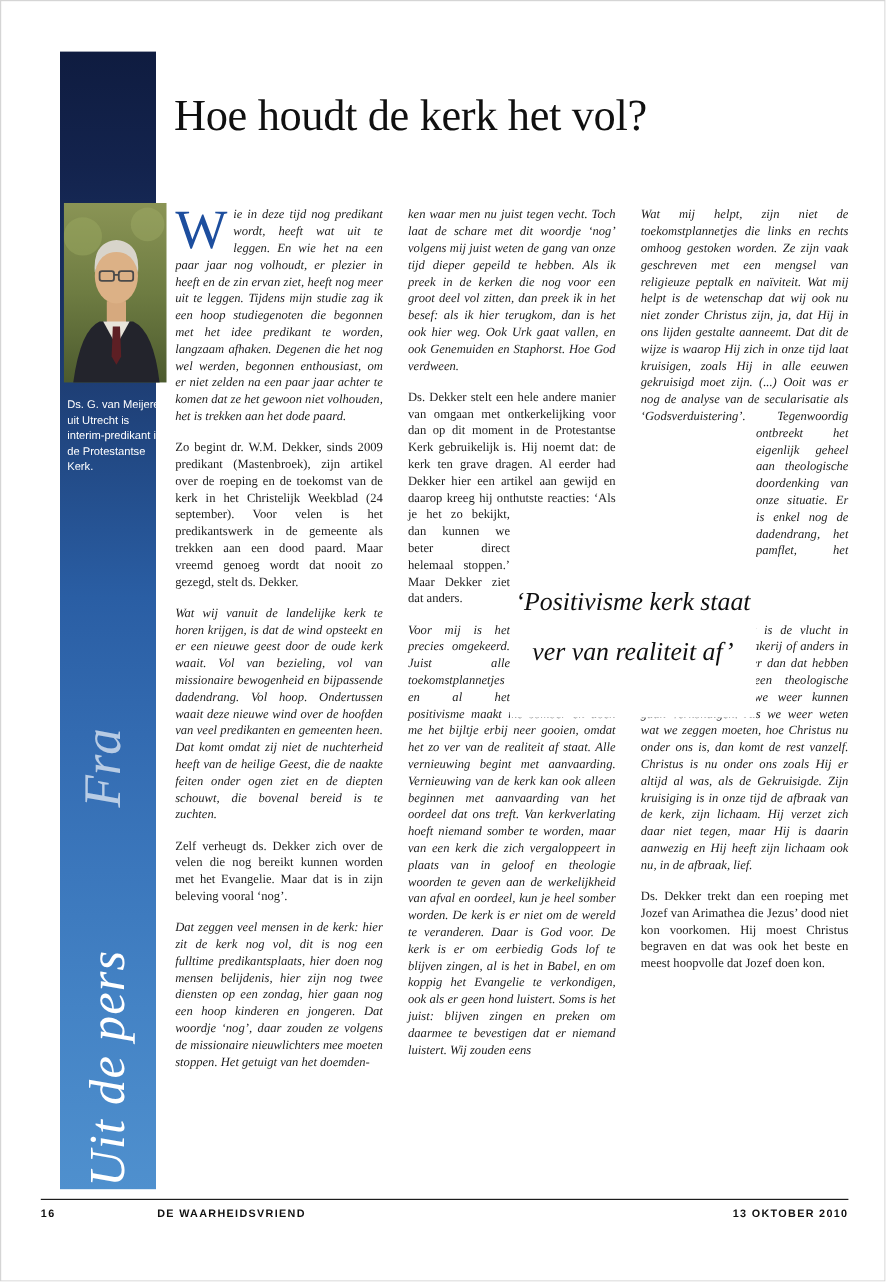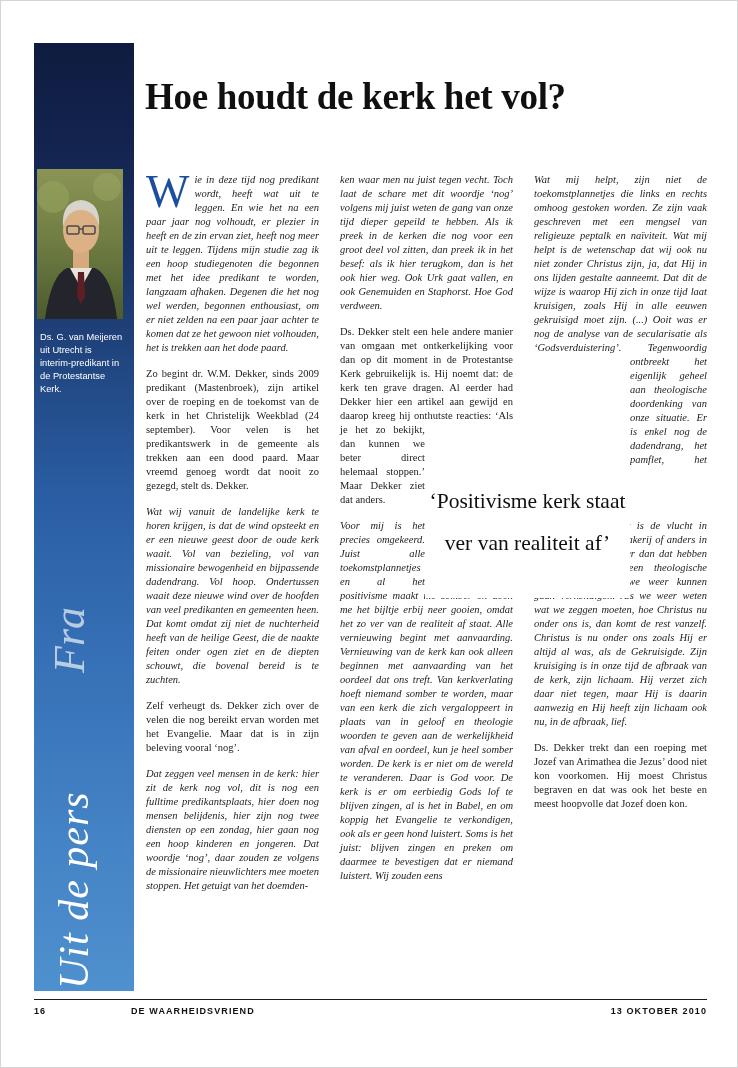--- a/index.html
+++ b/index.html
@@ -3,42 +3,42 @@
 <meta charset="utf-8">
 <style>
   html,body{margin:0;padding:0;background:#ffffff;}
   .page{
     position:relative;width:738px;height:1068px;background:#fff;
     border:1px solid #d5d5d5;box-sizing:border-box;overflow:hidden;
     font-family:"Liberation Serif",serif;color:#1c1c1c;
   }
   
   .strip{
-    position:absolute;left:33px;top:42px;width:100px;height:948px;
+    position:absolute;left:49px;top:42px;width:80px;height:948px;
     background:linear-gradient(180deg,#0f1c40 0%,#13234d 10%,#1a3263 22%,#224a86 36%,
       #2a5ea4 48%,#336bb1 60%,#3b77bc 72%,#4483c5 84%,#4f90ce 100%);
   }
   .photo{position:absolute;left:3px;top:126px;width:86px;height:150px;overflow:hidden;}
   .photo svg{display:block;}
   .caption{
     position:absolute;left:6px;top:288px;width:84px;
     font-family:"Liberation Sans",sans-serif;font-size:9.3px;line-height:13px;color:#ffffff;
   }
   .texture{
     position:absolute;left:10px;top:630px;transform-origin:left top;transform:rotate(-90deg);
     font-style:italic;font-size:44px;color:#ffffff;opacity:.65;white-space:nowrap;
   }
   .vertical-label{
     position:absolute;left:16px;top:946px;transform-origin:left top;transform:rotate(-90deg);
     font-style:italic;font-size:42px;color:#ffffff;white-space:nowrap;letter-spacing:1px;
   }
   
   .title{
     position:absolute;left:144px;top:74px;margin:0;
-    font-size:37px;font-weight:700;letter-spacing:-.3px;color:#101010;
+    font-size:37px;font-weight:400;letter-spacing:-.3px;color:#101010;
   }
   
   .columns{
     position:absolute;left:145px;top:172px;width:561px;height:820px;
     display:flex;gap:21px;overflow:hidden;
     font-size:10.5px;line-height:14px;text-align:justify;hyphens:auto;
   }
   .col{width:173px;}
   .para{margin:0 0 12px 0;}
   .para.tight{margin-bottom:0;}
@@ -46,21 +46,21 @@
   .dropcap{
     float:left;font-style:normal;font-size:46px;line-height:38px;
     padding-right:5px;color:#1d4e9e;
   }
   .pq-spacer-right{float:right;width:88px;height:164px;}
   .pq-spacer-left{float:left;width:96px;height:164px;}
   
   .pull-quote{
     position:absolute;left:424px;top:445px;width:205px;height:152px;background:#fff;
     display:flex;align-items:center;justify-content:center;text-align:center;
-    font-size:21.5px;line-height:42px;color:#101010;
+    font-style:italic;font-size:21.5px;line-height:42px;color:#101010;
   }
   
   .footer{
     position:absolute;left:33px;top:998px;width:673px;height:24px;
     border-top:1.5px solid #1c1c1c;
     font-family:Liberation Sans, sans-serif;font-size:9px;font-weight:bold;
     letter-spacing:1.1px;color:#111;
   }
   .footer .pg{position:absolute;left:0;top:6px;}
   .footer .pub{position:absolute;left:97px;top:6px;text-align:center;}
@@ -101,21 +101,21 @@
   </div>
 
   <h1 class="title">Hoe houdt de kerk het vol?</h1>
 
   <div class="columns">
 
     <div class="col">
       <p class="para italic"><span class="dropcap">W</span><span>ie in deze tijd nog predikant wordt, heeft wat uit te leggen. En wie het na een paar jaar nog volhoudt, er plezier in heeft en de zin ervan ziet, heeft nog meer uit te leggen. Tijdens mijn studie zag ik een hoop studiegenoten die begonnen met het idee predikant te worden, langzaam afhaken. Degenen die het nog wel werden, begonnen enthousiast, om er niet zelden na een paar jaar achter te komen dat ze het gewoon niet volhouden, het is trekken aan het dode paard.</span></p>
       <p class="para">Zo begint dr. W.M. Dekker, sinds 2009 predikant (Mastenbroek), zijn artikel over de roeping en de toekomst van de kerk in het Christelijk Weekblad (24 september). Voor velen is het predikantswerk in de gemeente als trekken aan een dood paard. Maar vreemd genoeg wordt dat nooit zo gezegd, stelt ds. Dekker.</p>
       <p class="para italic">Wat wij vanuit de landelijke kerk te horen krijgen, is dat de wind opsteekt en er een nieuwe geest door de oude kerk waait. Vol van bezieling, vol van missionaire bewogenheid en bijpassende dadendrang. Vol hoop. Ondertussen waait deze nieuwe wind over de hoofden van veel predikanten en gemeenten heen. Dat komt omdat zij niet de nuchterheid heeft van de heilige Geest, die de naakte feiten onder ogen ziet en de diepten schouwt, die bovenal bereid is te zuchten.</p>
-      <p class="para">Zelf verheugt ds. Dekker zich over de velen die nog bereikt ervan worden met het Evangelie. Maar dat is in zijn beleving vooral ‘nog’.</p>
+      <p class="para">Zelf verheugt ds. Dekker zich over de velen die nog bereikt kunnen worden met het Evangelie. Maar dat is in zijn beleving vooral ‘nog’.</p>
       <p class="para italic">Dat zeggen veel mensen in de kerk: hier zit de kerk nog vol, dit is nog een fulltime predikantsplaats, hier doen nog mensen belijdenis, hier zijn nog twee diensten op een zondag, hier gaan nog een hoop kinderen en jongeren. Dat woordje ‘nog’, daar zouden ze volgens de missionaire nieuwlichters mee moeten stoppen. Het getuigt van het doemden-</p>
     </div>
 
     <div class="col">
       <p class="para italic">ken waar men nu juist tegen vecht. Toch laat de schare met dit woordje ‘nog’ volgens mij juist weten de gang van onze tijd dieper gepeild te hebben. Als ik preek in de kerken die nog voor een groot deel vol zitten, dan preek ik in het besef: als ik hier terugkom, dan is het ook hier weg. Ook Urk gaat vallen, en ook Genemuiden en Staphorst. Hoe God verdween.</p>
       <p class="para"><span>Ds. Dekker stelt een hele andere manier van omgaan met ontkerkelijking voor dan op dit moment in de Protestantse Kerk gebruikelijk is. Hij noemt dat: de kerk ten grave dragen. Al eerder had Dekker hier een artikel aan gewijd en daarop kreeg hij onthutste reacties: ‘Als je het zo</span> <span class="pq-spacer-right"></span><span>bekijkt, dan kunnen we beter direct helemaal stoppen.’ Maar Dekker ziet dat anders.</span></p>
       <p class="para italic">Voor mij is het precies omgekeerd. Juist alle toekomstplannetjes en al het positivisme maakt me somber en doen me het bijltje erbij neer gooien, omdat het zo ver van de realiteit af staat. Alle vernieuwing begint met aanvaarding. Vernieuwing van de kerk kan ook alleen beginnen met aanvaarding van het oordeel dat ons treft. Van kerkverlating hoeft niemand somber te worden, maar van een kerk die zich vergaloppeert in plaats van in geloof en theologie woorden te geven aan de werkelijkheid van afval en oordeel, kun je heel somber worden. De kerk is er niet om de wereld te veranderen. Daar is God voor. De kerk is er om eerbiedig Gods lof te blijven zingen, al is het in Babel, en om koppig het Evangelie te verkondigen, ook als er geen hond luistert. Soms is het juist: blijven zingen en preken om daarmee te bevestigen dat er niemand luistert. Wij zouden eens</p>
     </div>
 
     <div class="col">

